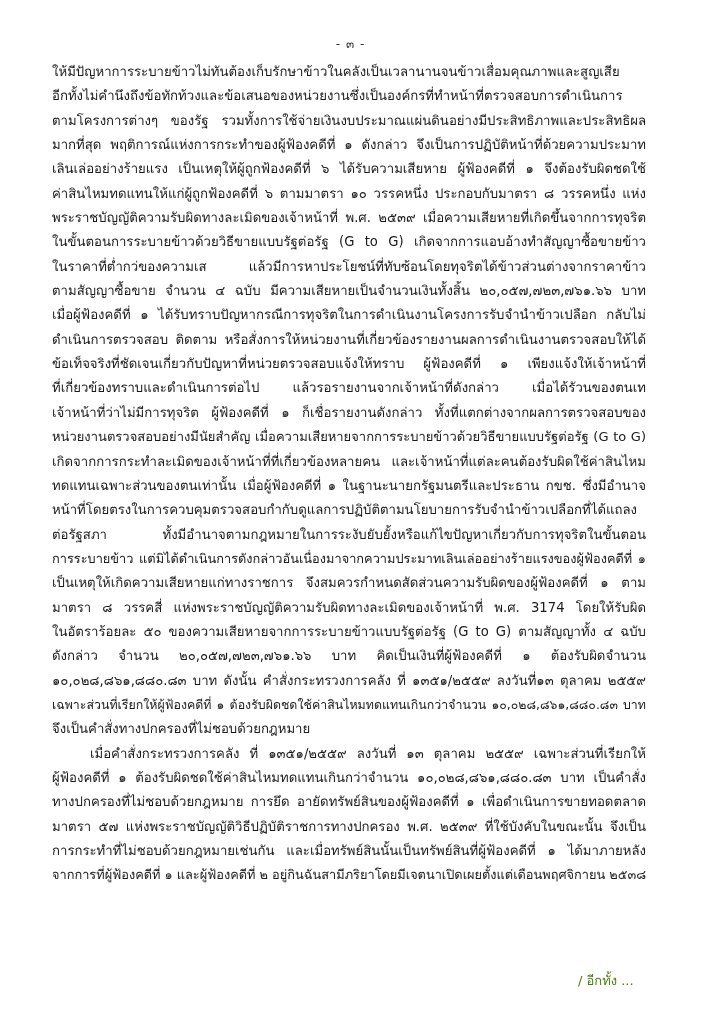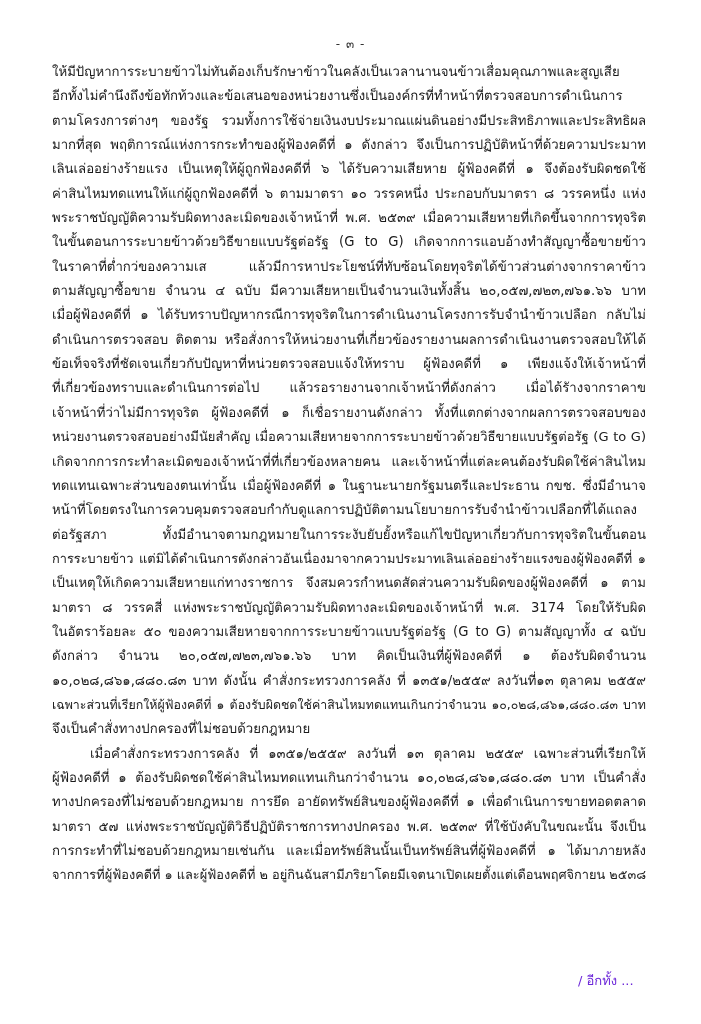--- a/index.html
+++ b/index.html
@@ -44,21 +44,21 @@
     text-align-last: left;
   }
   .line.indent {
     padding-left: 38px;
   }
   .continuation {
     position: absolute;
     top: 970px;
     left: 578px;
     font-size: 13px;
-    color: #6d28d9;
+    color: #4d7c0f;
   }
 </style>
 </head>
 <body>
 
 <div class="page-number">- ๓ -</div>
 
 <div class="body-text">
   <div>
     <div class="line">ให้มีปัญหาการระบายข้าวไม่ทันต้องเก็บรักษาข้าวในคลังเป็นเวลานานจนข้าวเสื่อมคุณภาพและสูญเสีย</div>
@@ -67,21 +67,21 @@
     <div class="line">มากที่สุด พฤติการณ์แห่งการกระทำของผู้ฟ้องคดีที่ ๑ ดังกล่าว จึงเป็นการปฏิบัติหน้าที่ด้วยความประมาท</div>
     <div class="line">เลินเล่ออย่างร้ายแรง เป็นเหตุให้ผู้ถูกฟ้องคดีที่ ๖ ได้รับความเสียหาย ผู้ฟ้องคดีที่ ๑ จึงต้องรับผิดชดใช้</div>
     <div class="line">ค่าสินไหมทดแทนให้แก่ผู้ถูกฟ้องคดีที่ ๖ ตามมาตรา ๑๐ วรรคหนึ่ง ประกอบกับมาตรา ๘ วรรคหนึ่ง แห่ง</div>
     <div class="line">พระราชบัญญัติความรับผิดทางละเมิดของเจ้าหน้าที่ พ.ศ. ๒๕๓๙ เมื่อความเสียหายที่เกิดขึ้นจากการทุจริต</div>
     <div class="line">ในขั้นตอนการระบายข้าวด้วยวิธีขายแบบรัฐต่อรัฐ (G to G) เกิดจากการแอบอ้างทำสัญญาซื้อขายข้าว</div>
     <div class="line">ในราคาที่ต่ำกว่ของความเส แล้วมีการหาประโยชน์ที่ทับซ้อนโดยทุจริตได้ข้าวส่วนต่างจากราคาข้าว</div>
     <div class="line">ตามสัญญาซื้อขาย จำนวน ๔ ฉบับ มีความเสียหายเป็นจำนวนเงินทั้งสิ้น ๒๐,๐๕๗,๗๒๓,๗๖๑.๖๖ บาท</div>
     <div class="line">เมื่อผู้ฟ้องคดีที่ ๑ ได้รับทราบปัญหากรณีการทุจริตในการดำเนินงานโครงการรับจำนำข้าวเปลือก กลับไม่</div>
     <div class="line">ดำเนินการตรวจสอบ ติดตาม หรือสั่งการให้หน่วยงานที่เกี่ยวข้องรายงานผลการดำเนินงานตรวจสอบให้ได้</div>
     <div class="line">ข้อเท็จจริงที่ชัดเจนเกี่ยวกับปัญหาที่หน่วยตรวจสอบแจ้งให้ทราบ ผู้ฟ้องคดีที่ ๑ เพียงแจ้งให้เจ้าหน้าที่</div>
-    <div class="line">ที่เกี่ยวข้องทราบและดำเนินการต่อไป แล้วรอรายงานจากเจ้าหน้าที่ดังกล่าว เมื่อได้รัางจากราคาข</div>
+    <div class="line">ที่เกี่ยวข้องทราบและดำเนินการต่อไป แล้วรอรายงานจากเจ้าหน้าที่ดังกล่าว เมื่อได้รัวนของตนเท</div>
     <div class="line">เจ้าหน้าที่ว่าไม่มีการทุจริต ผู้ฟ้องคดีที่ ๑ ก็เชื่อรายงานดังกล่าว ทั้งที่แตกต่างจากผลการตรวจสอบของ</div>
     <div class="line" style="font-size: 13px;">หน่วยงานตรวจสอบอย่างมีนัยสำคัญ เมื่อความเสียหายจากการระบายข้าวด้วยวิธีขายแบบรัฐต่อรัฐ (G to G)</div>
     <div class="line">เกิดจากการกระทำละเมิดของเจ้าหน้าที่ที่เกี่ยวข้องหลายคน และเจ้าหน้าที่แต่ละคนต้องรับผิดใช้ค่าสินไหม</div>
     <div class="line">ทดแทนเฉพาะส่วนของตนเท่านั้น เมื่อผู้ฟ้องคดีที่ ๑ ในฐานะนายกรัฐมนตรีและประธาน กขช. ซึ่งมีอำนาจ</div>
     <div class="line">หน้าที่โดยตรงในการควบคุมตรวจสอบกำกับดูแลการปฏิบัติตามนโยบายการรับจำนำข้าวเปลือกที่ได้แถลง</div>
     <div class="line">ต่อรัฐสภา ทั้งมีอำนาจตามกฎหมายในการระงับยับยั้งหรือแก้ไขปัญหาเกี่ยวกับการทุจริตในขั้นตอน</div>
     <div class="line" style="font-size: 12.8px;">การระบายข้าว แต่มิได้ดำเนินการดังกล่าวอันเนื่องมาจากความประมาทเลินเล่ออย่างร้ายแรงของผู้ฟ้องคดีที่ ๑</div>
     <div class="line">เป็นเหตุให้เกิดความเสียหายแก่ทางราชการ จึงสมควรกำหนดสัดส่วนความรับผิดของผู้ฟ้องคดีที่ ๑ ตาม</div>
     <div class="line">มาตรา ๘ วรรคสี่ แห่งพระราชบัญญัติความรับผิดทางละเมิดของเจ้าหน้าที่ พ.ศ. 3174 โดยให้รับผิด</div>
     <div class="line">ในอัตราร้อยละ ๕๐ ของความเสียหายจากการระบายข้าวแบบรัฐต่อรัฐ (G to G) ตามสัญญาทั้ง ๔ ฉบับ</div>

